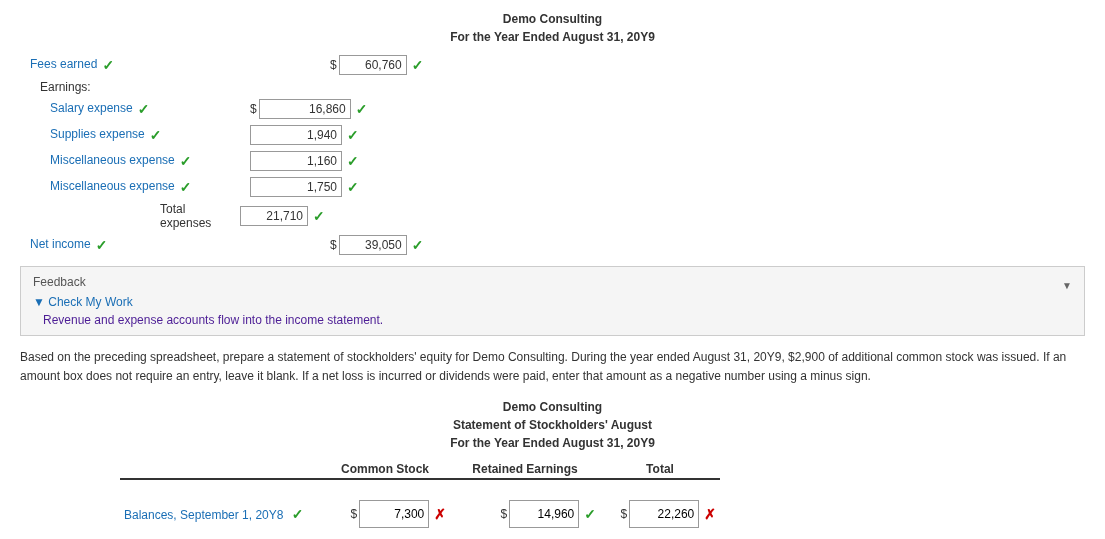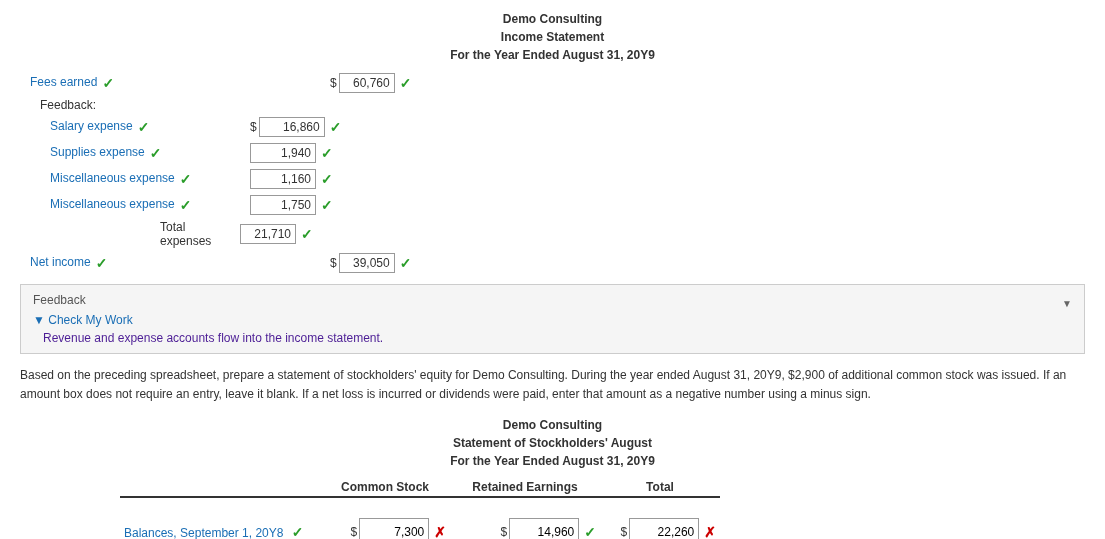--- a/index.html
+++ b/index.html
@@ -62,31 +62,31 @@
     }
 
     .dollar-sign {
       font-size: 12px;
       margin-right: 2px;
       color: #333;
     }
 
     .input-box {
       border: 1px solid #999;
-      width: 66px;
+      width: 92px;
       height: 20px;
       text-align: right;
       font-size: 12px;
       padding-right: 4px;
       background: #fff;
       color: #333;
     }
 
     .input-box-wide {
-      width: 56px;
+      width: 68px;
       padding-left: 11px;
     }
 
     .check-icon {
       color: #2a9d2a;
       font-size: 14px;
       margin-left: 5px;
       font-weight: bold;
     }
 
@@ -199,40 +199,39 @@
 
   </style>
 </head>
 <body>
 
 <div class="page-container">
 
   <div class="income-statement">
     <div class="section-title">
       <div>Demo Consulting</div>
-      <div>Income Statement</div>
       <div>For the Year Ended August 31, 20Y9</div>
     </div>
 
     <div class="table-area">
 
       <div class="row">
         <div class="label-col">
           <a href="#" class="label-link">Fees earned</a>
           <span class="check-icon">✓</span>
         </div>
         <div class="spacer-col"></div>
         <div class="input-col">
           <span class="dollar-sign">$</span>
           <input class="input-box input-box-wide" type="text" value="60,760" style="">
           <span class="check-icon">✓</span>
         </div>
       </div>
 
-      <div class="expenses-label">Feedback:</div>
+      <div class="expenses-label">Earnings:</div>
 
       <div class="row indent">
         <div class="label-col">
           <a href="#" class="label-link">Salary expense</a>
           <span class="check-icon">✓</span>
         </div>
         <div class="input-col">
           <span class="dollar-sign">$</span>
           <input class="input-box" type="text" value="16,860" style="">
           <span class="check-icon">✓</span>

